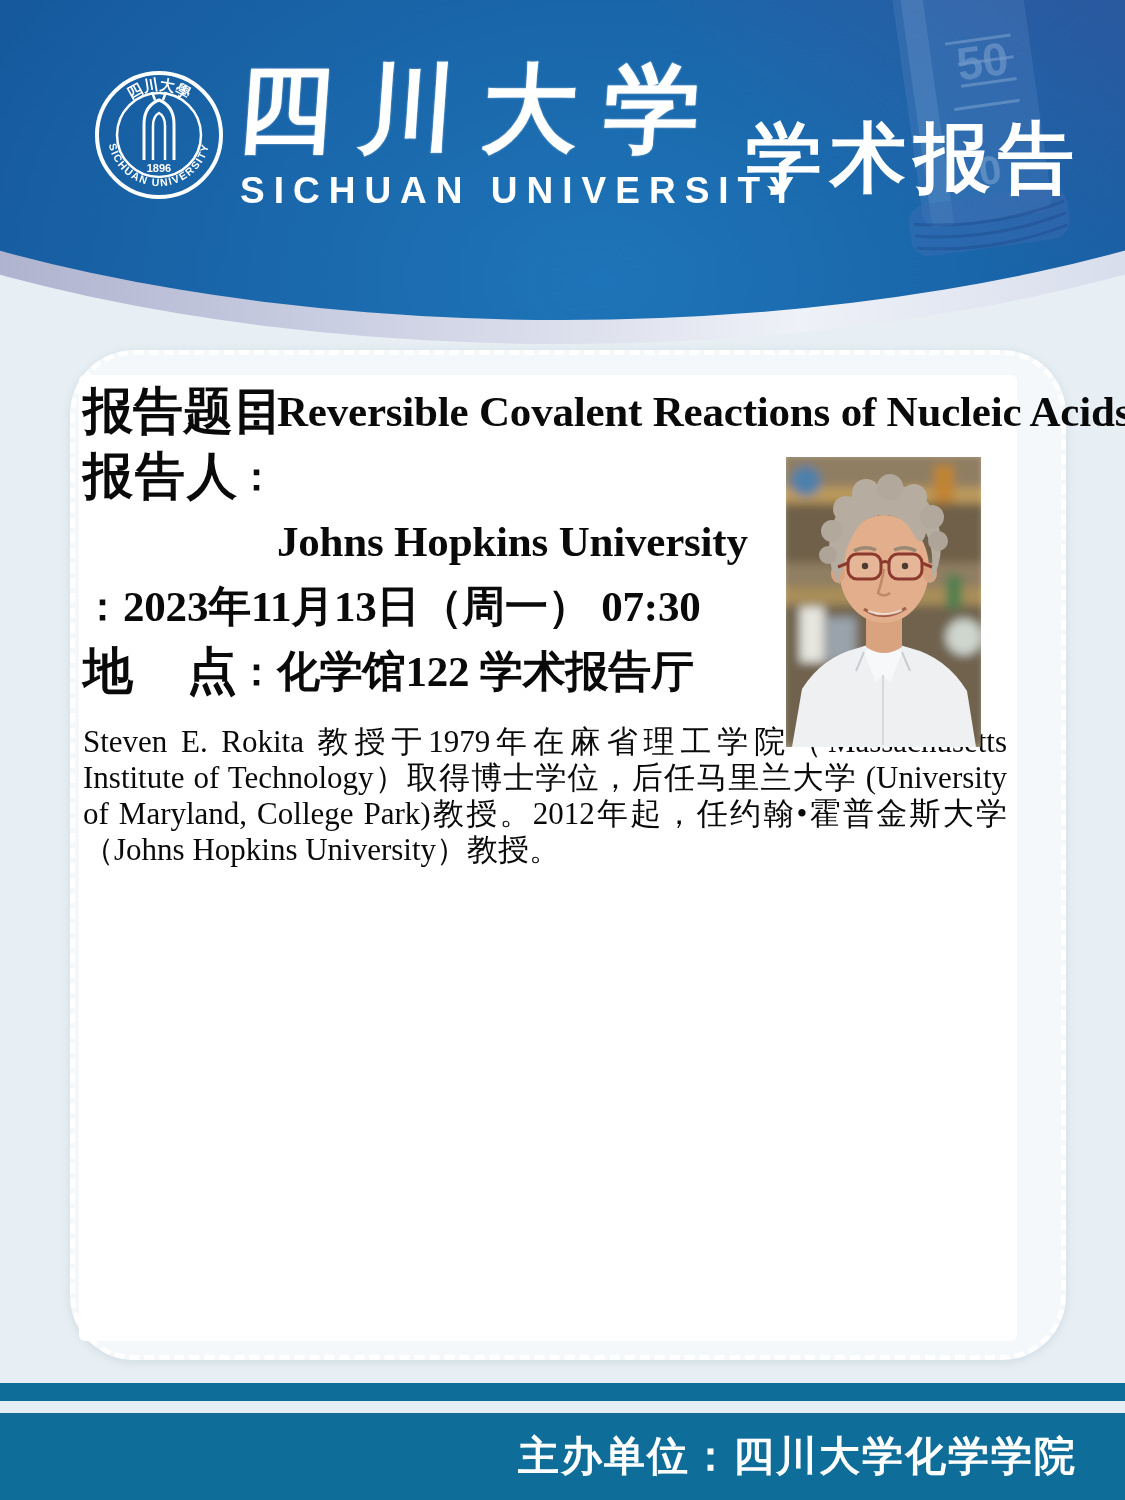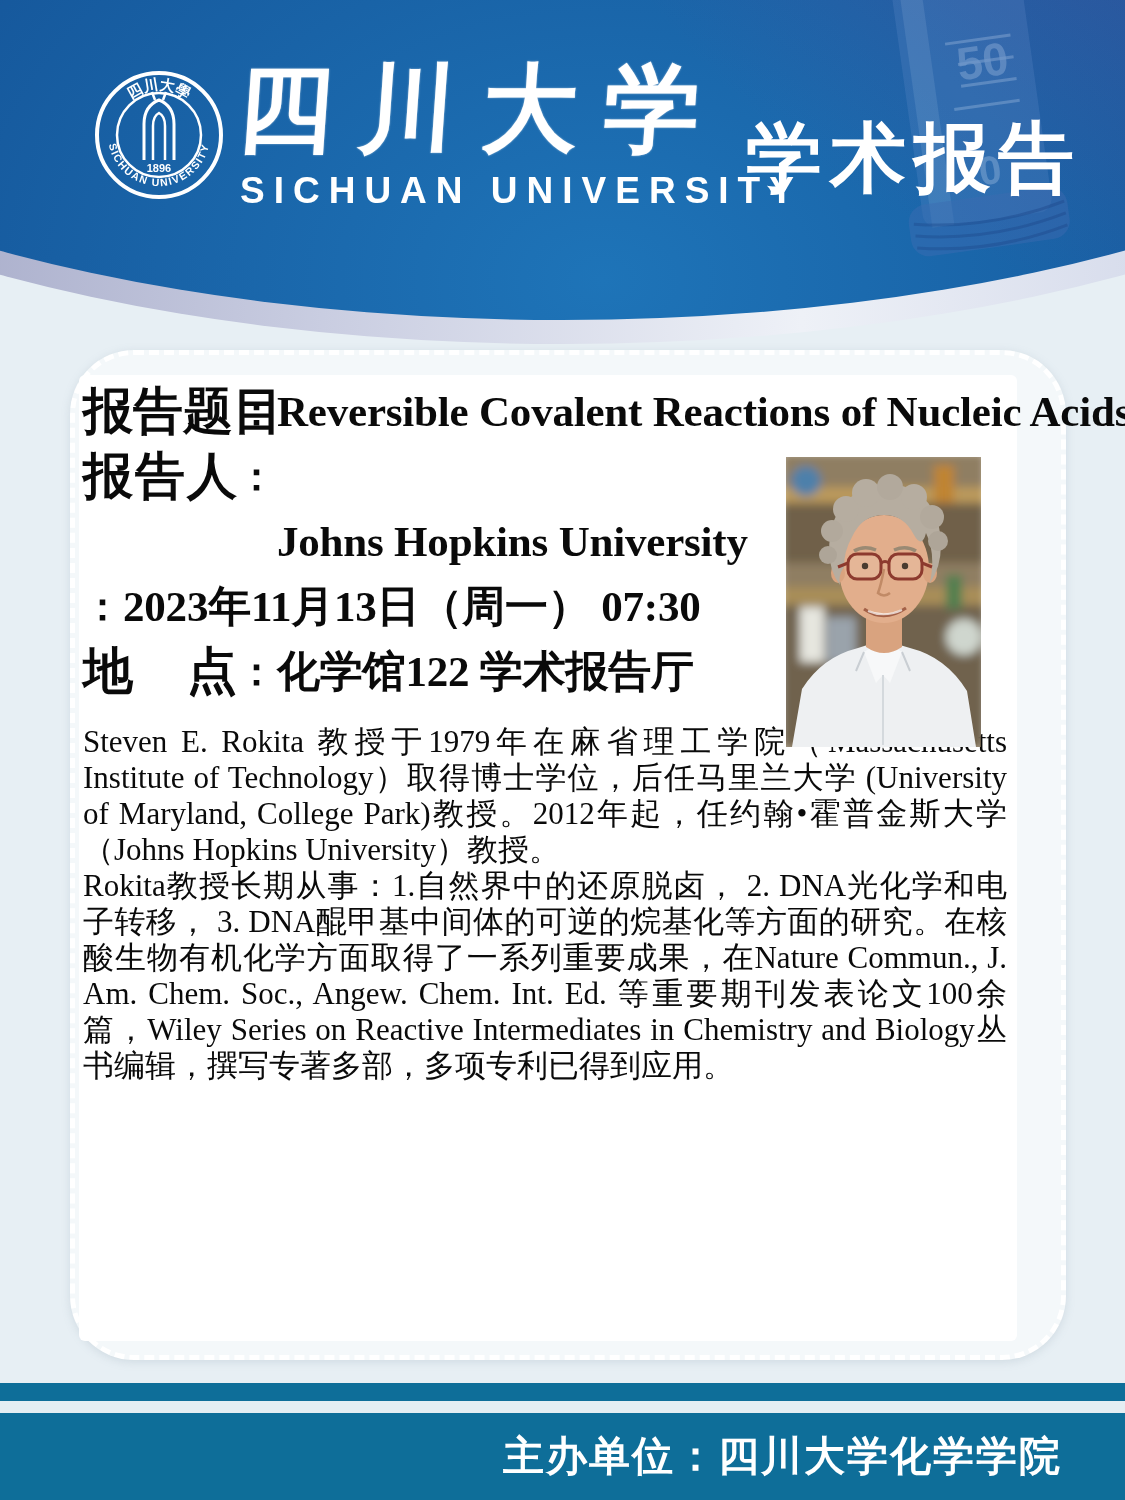--- a/index.html
+++ b/index.html
@@ -60,21 +60,21 @@
   .photo{position:absolute;left:707px;top:82px;width:195px;height:290px;overflow:hidden;}
 
   .bio{margin-top:20px;padding-right:6px;color:var(--ink);
        font-size:31px;line-height:36px;text-align:justify;}
   .bio p{margin:0;}
 
   
   .f-stripe1{position:absolute;left:0;top:1383px;width:1125px;height:18px;background:var(--footer_teal);}
   .f-gap{position:absolute;left:0;top:1401px;width:1125px;height:12px;background:#e4eef3;}
   .f-band{position:absolute;left:0;top:1413px;width:1125px;height:87px;background:var(--footer_teal);
-          display:flex;align-items:center;justify-content:flex-end;padding-right:63px;}
+          display:flex;align-items:center;justify-content:flex-end;padding-right:48px;}
   .organizer{color:#fff;font-family:"Liberation Sans","DejaVu Sans",sans-serif;
           font-size:41px;font-weight:bold;letter-spacing:2px;white-space:nowrap;}
 </style>
 </head>
 <body>
 
 <div class="poster">
 
   <div class="header">
     <div class="hdr-ellipse ribbon"></div>
@@ -213,21 +213,20 @@
         <circle cx="79" cy="109" r="3.2" fill="#4a3c30"></circle>
         <circle cx="119" cy="109" r="3.2" fill="#4a3c30"></circle>
 
         <path d="M98 112 Q95 128 92 136 Q98 141 104 136" stroke="#c18a66" stroke-width="2.5" fill="none"></path>
         <path d="M78 152 Q98 166 120 151" stroke="#a36047" stroke-width="3" fill="none"></path>
         <path d="M82 154 Q98 161 116 153" stroke="#ffffff" stroke-width="2" fill="none" opacity="0.7"></path>
       </svg>
 
       <div class="bio">
         <p>Steven E. Rokita 教授于1979年在麻省理工学院（Massachusetts Institute of Technology）取得博士学位，后任马里兰大学 (University of Maryland, College Park)教授。2012年起，任约翰•霍普金斯大学（Johns Hopkins University）教授。</p>
-        <p>Rokita教授长期从事：1.自然界中的还原脱卤， 2. DNA光化学和电子转移， 3. DNA醌甲基中间体的可逆的烷基化等方面的研究。在核酸生物有机化学方面取得了一系列重要成果，在Nature Commun., J. Am. Chem. Soc., Angew. Chem. Int. Ed. 等重要期刊发表论文100余篇，Wiley Series on Reactive Intermediates in Chemistry and Biology丛书编辑，撰写专著多部，多项专利已得到应用。</p>
       </div>
 
     </div>
   </div>
 
   <div class="f-stripe1"></div>
   <div class="f-gap"></div>
   <div class="f-band">
     <span class="organizer">主办单位：四川大学化学学院</span>
   </div>

